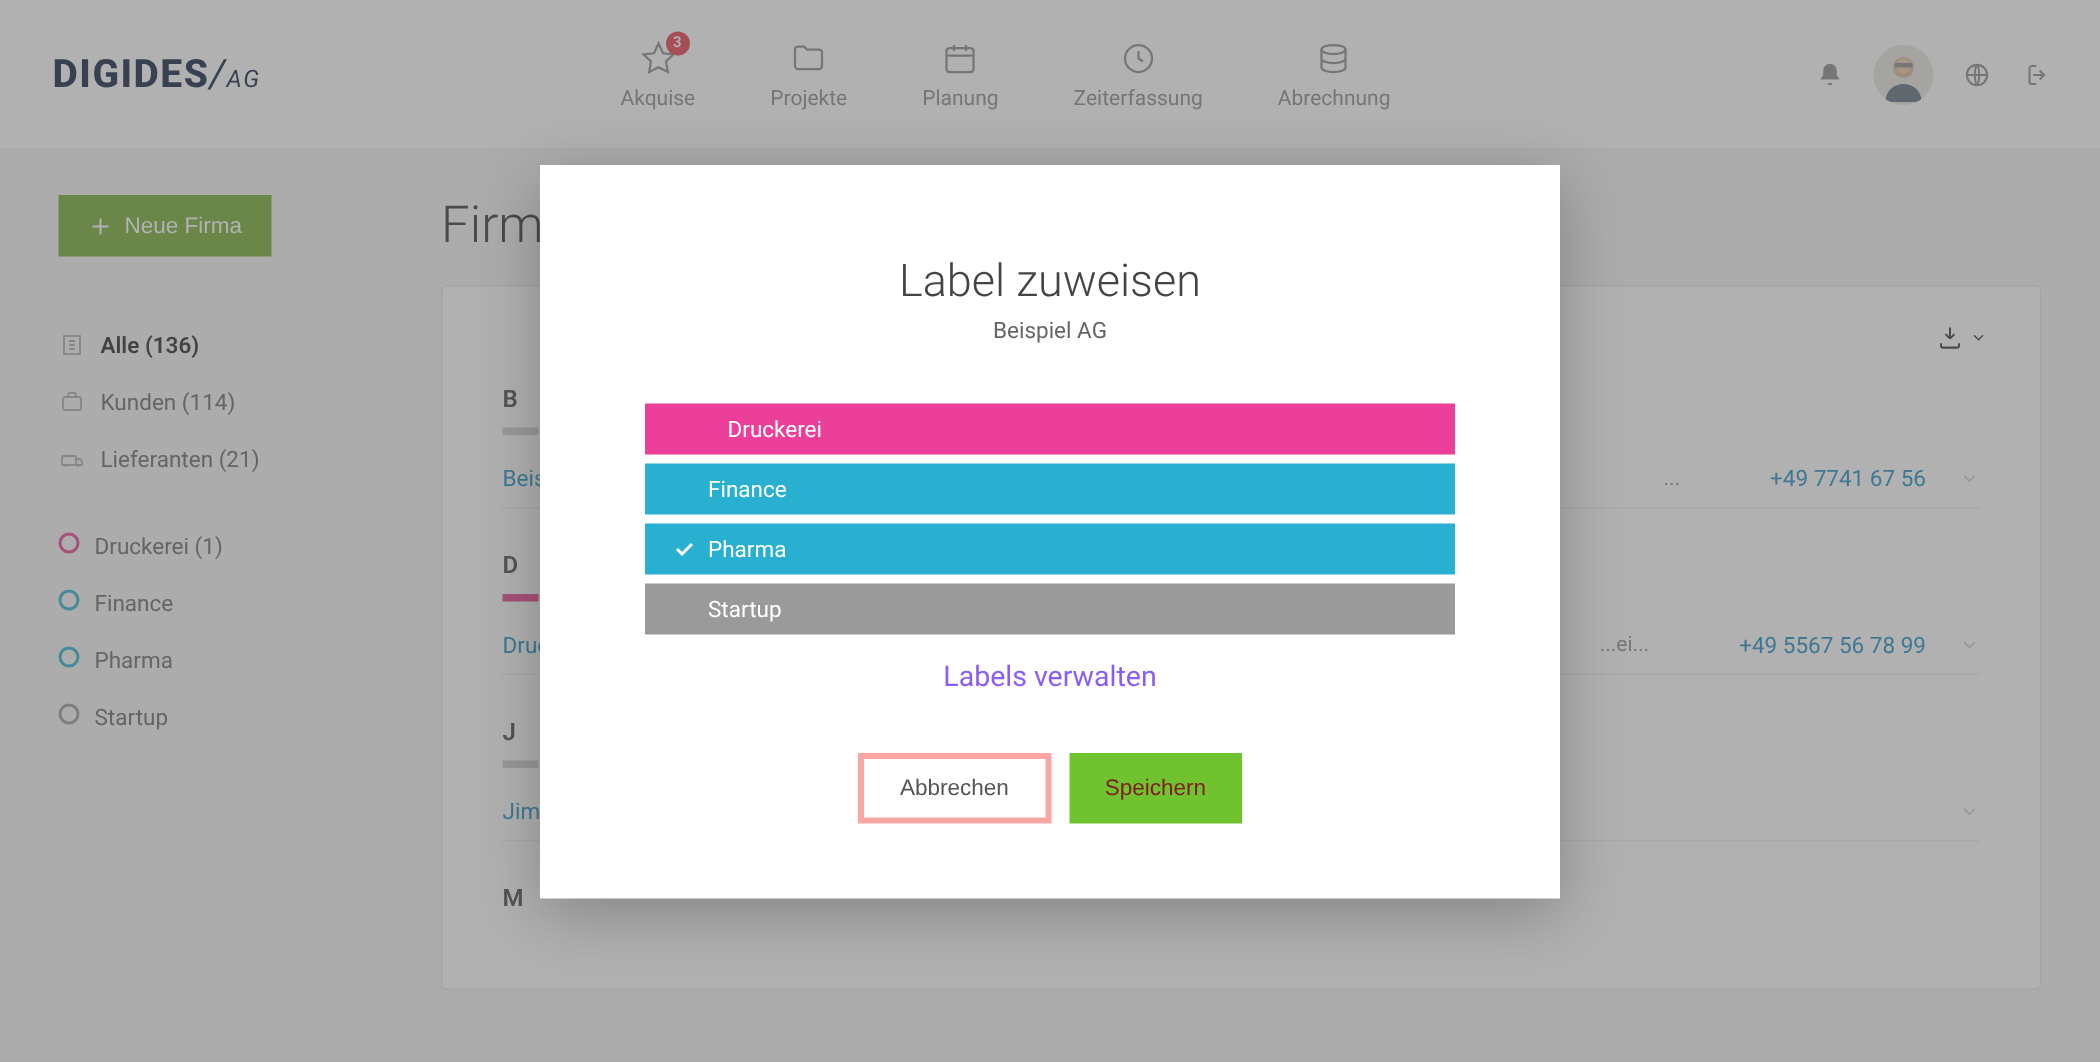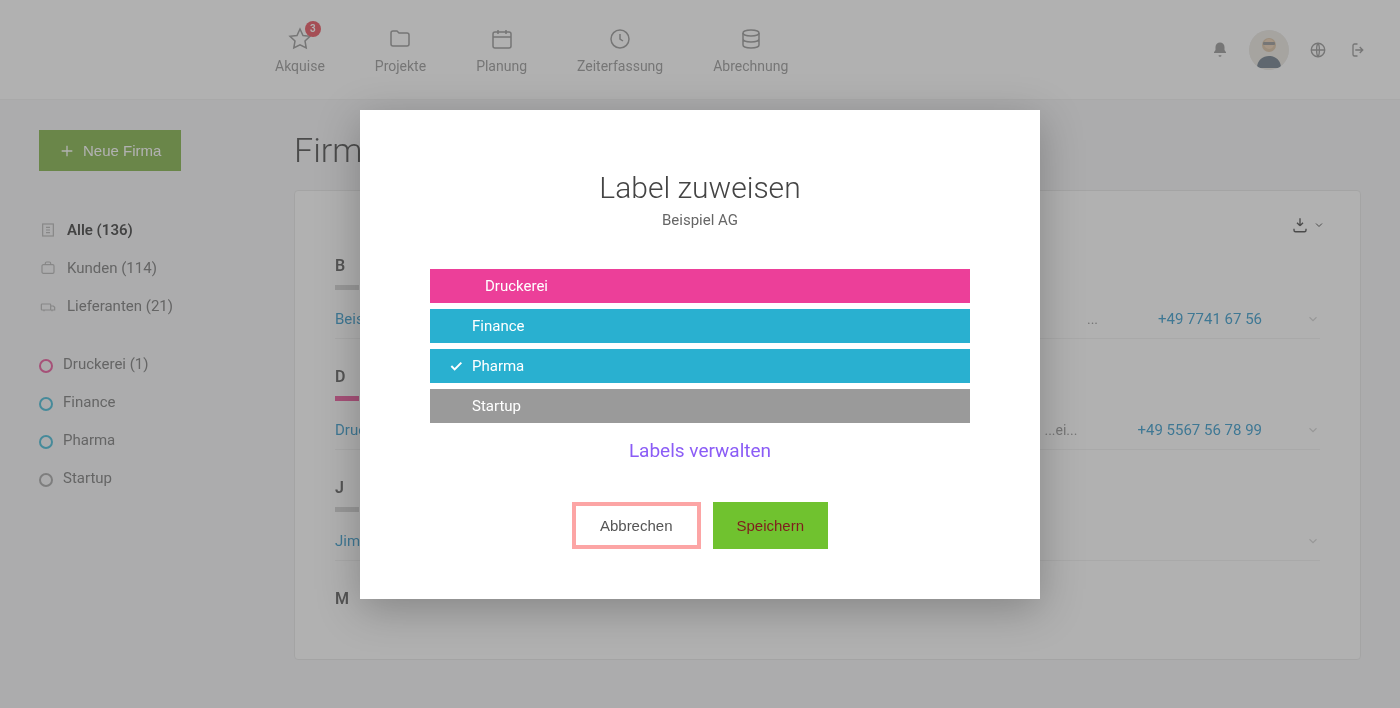--- a/index.html
+++ b/index.html
@@ -13,55 +13,58 @@
 .nav-item .ico{width:26px;height:26px;display:flex;align-items:center;justify-content:center}
 .nav-item .lbl{font-size:14px}
 .badge{position:absolute;top:-5px;right:4px;background:#e63946;color:#fff;font-size:10px;width:16px;height:16px;border-radius:50%;display:flex;align-items:center;justify-content:center;font-weight:600}
 .header-right{margin-left:auto;display:flex;align-items:center;gap:20px;color:#888}
 .avatar{width:40px;height:40px;border-radius:50%;background:#e8e8e8;display:flex;align-items:center;justify-content:center;overflow:hidden}
 .avatar svg{width:40px;height:40px}
 .main{display:flex;padding:30px 39px;height:608px}
 .sidebar{width:255px;flex-shrink:0}
 .btn-new{background:#70a82f;color:#fff;border:none;padding:12px 20px;font-size:15px;display:flex;align-items:center;gap:8px;cursor:pointer;margin-bottom:40px}
 .side-list{list-style:none}
-.side-list li{display:flex;align-items:flex-end;gap:10px;padding:10px 0;font-size:15px;color:#666;cursor:pointer}
+.side-list li{display:flex;align-items:flex-start;gap:10px;padding:10px 0;font-size:15px;color:#666;cursor:pointer}
 .side-list li.active{color:#222;font-weight:600}
 .side-list .sico{width:18px;height:18px;display:flex;align-items:center;justify-content:center;color:#aaa}
 .side-list.labels{margin-top:20px}
 .circ{width:14px;height:14px;border-radius:50%;border:2px solid;flex-shrink:0}
 .page-title{font-size:34px;font-weight:300;color:#333;margin-bottom:20px}
 .content{flex:1}
 .card{background:#fff;border:1px solid #e5e5e5;border-radius:4px;padding:30px 40px;min-height:470px;position:relative}
 .card-actions{position:absolute;top:25px;right:35px;color:#333;display:flex;align-items:center;gap:4px;cursor:pointer}
 .group-letter{font-size:16px;font-weight:600;color:#444;margin-top:28px;margin-bottom:10px}
 .group-letter:first-of-type{margin-top:35px}
 .lbl-bar{width:24px;height:5px;margin-bottom:10px}
 .row{display:flex;align-items:center;padding:10px 0;border-bottom:1px solid #eee}
 .row .name{color:#1a8cc4;font-size:15px}
 .row .code{color:#aaa;font-size:15px;margin-left:4px}
 .row .addr{color:#888;font-size:14px;margin-left:auto;margin-right:60px}
-.row .phone{color:#1a8cc4;font-size:15px;margin-right:44px}
+.row .phone{color:#1a8cc4;font-size:15px;margin-right:22px}
 .row .chev{color:#ccc}
 .overlay{position:absolute;inset:0;background:rgba(100,100,100,0.5);display:flex;align-items:flex-start;justify-content:center;padding-top:110px;z-index:100}
 .modal{background:#fff;width:680px;padding:60px 70px 50px;text-align:center;box-shadow:0 10px 40px rgba(0,0,0,0.25)}
 .modal h2{font-size:30px;font-weight:300;color:#444}
 .modal .sub{font-size:15px;color:#666;margin-top:6px;margin-bottom:40px}
 .label-opt{display:flex;align-items:center;padding:8px 18px;margin-bottom:6px;color:#fff;font-size:15px;text-align:left;cursor:pointer}
 .label-opt .chk{width:24px;display:flex;align-items:center}
 .manage-link{color:#8b5cf6;font-size:19px;margin-top:10px;display:inline-block;cursor:pointer}
 .modal-btns{display:flex;gap:12px;justify-content:center;margin-top:40px}
 .modal-btns button{padding:11px 24px;font-size:15px;cursor:pointer}
 .btn-cancel{background:#fff;border:4px solid #fca5a5;color:#555}
 .btn-save{background:#70c22f;border:none;color:#7f1d1d}
 svg{display:block}
 </style>
 </head>
 <body>
 
 <div class="header">
+  <div class="logo">
+    <span>DIGIDES</span><span class="slash">/</span><span class="ag">AG</span>
+  </div>
   <div class="nav">
     <div class="nav-item">
       <span class="ico">
           <svg width="24" height="24" viewBox="0 0 24 24" fill="none" stroke="currentColor" stroke-width="1.5">
             <polygon points="12 2 15 8.5 22 9.3 17 14 18.2 21 12 17.8 5.8 21 7 14 2 9.3 9 8.5 12 2"></polygon>
           </svg>
         </span>
       <span class="badge">3</span>
       <span class="lbl">Akquise</span>
     </div>

